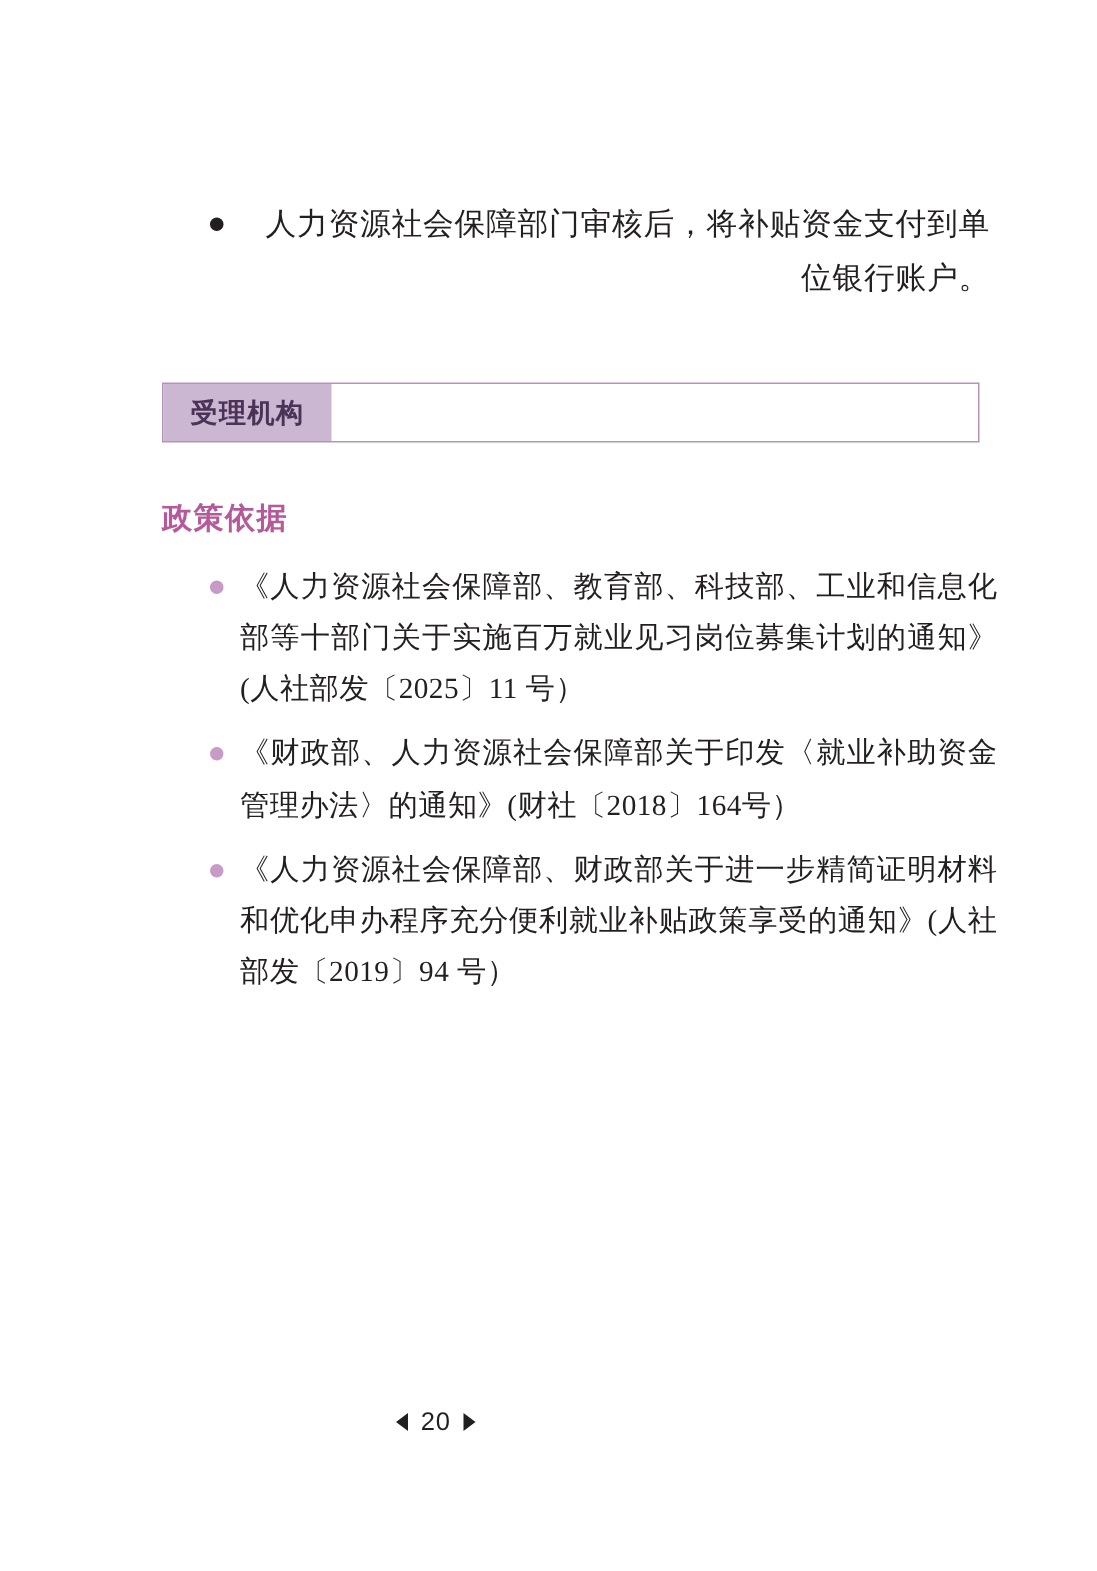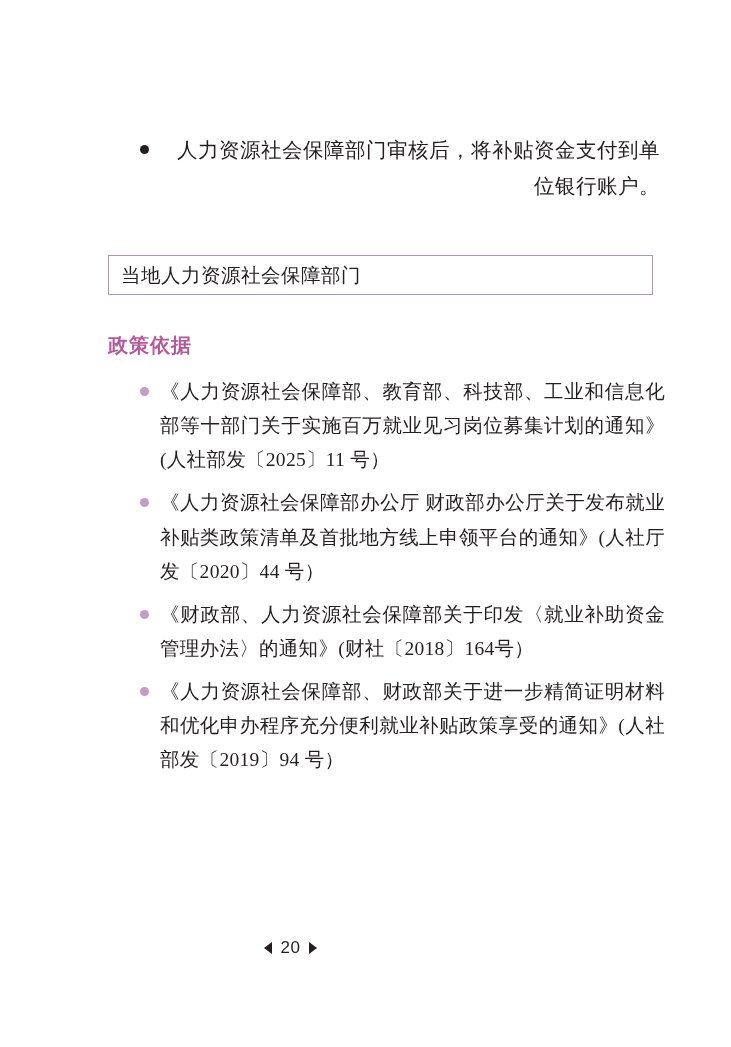--- a/index.html
+++ b/index.html
@@ -188,36 +188,32 @@
 
 
   <div class="lead-block">
     <div class="bullet-row">
       <span class="dot-dark"></span>
       <span class="lead-text">人力资源社会保障部门审核后，将补贴资金支付到单位银行账户。</span>
     </div>
   </div>
 
   <div class="agency-box">
-    <div class="agency-value">当地人力资源社会保障部门</div>
+    <div class="agency-label">受理机构</div>
   </div>
 
   <div class="section-heading">政策依据</div>
 
   <div class="policy-list">
     <div class="policy-item">
       <span class="dot-pink"></span>
       <span class="policy-text">《人力资源社会保障部、教育部、科技部、工业和信息化部等十部门关于实施百万就业见习岗位募集计划的通知》(人社部发〔2025〕11 号）</span>
     </div>
     <div class="policy-item">
       <span class="dot-pink"></span>
-      <span class="policy-text">《人力资源社会保障部办公厅 财政部办公厅关于发布就业补贴类政策清单及首批地方线上申领平台的通知》(人社厅发〔2020〕44 号）</span>
-    </div>
-    <div class="policy-item">
-      <span class="dot-pink"></span>
       <span class="policy-text">《财政部、人力资源社会保障部关于印发〈就业补助资金管理办法〉的通知》(财社〔2018〕164号）</span>
     </div>
     <div class="policy-item">
       <span class="dot-pink"></span>
       <span class="policy-text">《人力资源社会保障部、财政部关于进一步精简证明材料和优化申办程序充分便利就业补贴政策享受的通知》(人社部发〔2019〕94 号）</span>
     </div>
   </div>
 
   <div class="footer">
     <span class="tri tri-left"></span>

